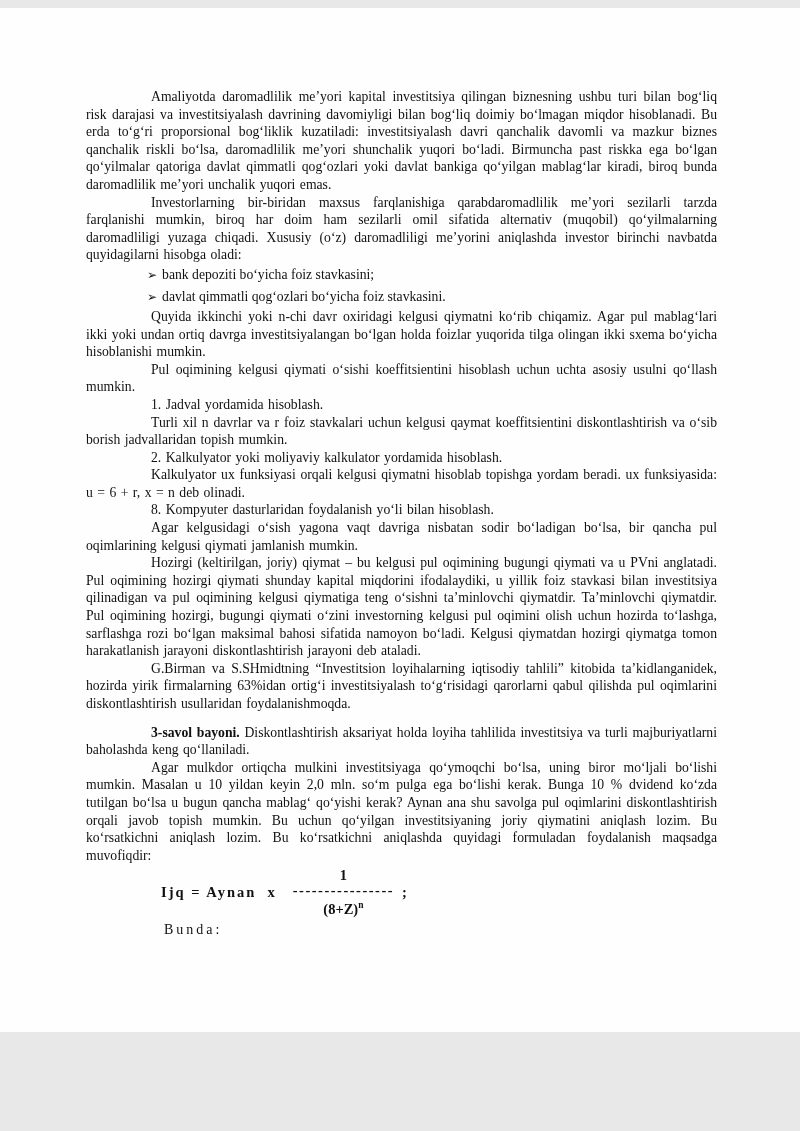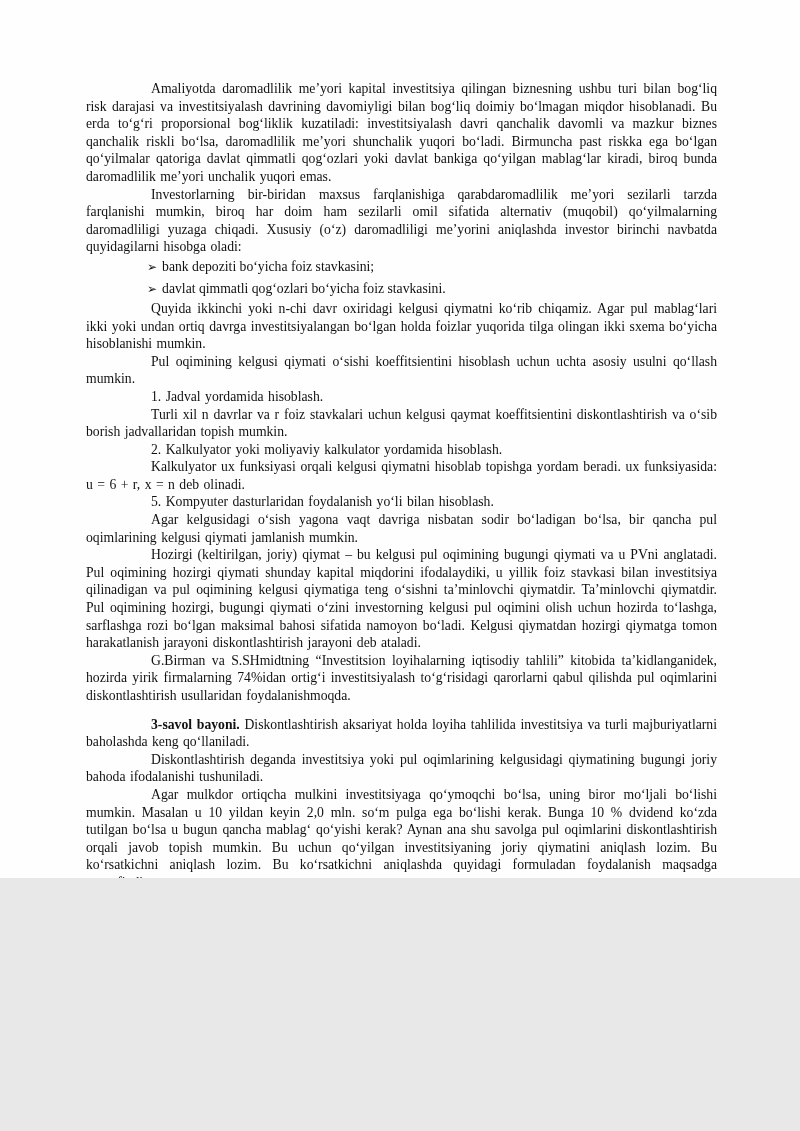--- a/index.html
+++ b/index.html
@@ -1,20 +1,20 @@
 <!DOCTYPE html>
 <html><head>
 <meta charset="utf-8">
 <style>
   html, body { margin: 0; padding: 0; background: #e8e8e8; }
   .page {
     position: relative;
     width: 800px;
-    height: 878px;
-    margin: 0 auto;
+    height: 1024px;
+    margin: 8px auto;
     background: #fefefe;
     font-family: "Liberation Serif", "DejaVu Serif", serif;
     color: #111111;
     overflow: hidden;
     box-sizing: border-box;
   }
   .content {
     position: absolute;
     left: 86px;
     top: 80px;
@@ -83,32 +83,31 @@
     <p class="para">Quyida ikkinchi yoki n-chi davr oxiridagi kelgusi qiymatni ko‘rib chiqamiz. Agar pul mablag‘lari ikki yoki undan ortiq davrga investitsiyalangan bo‘lgan holda foizlar yuqorida tilga olingan ikki sxema bo‘yicha hisoblanishi mumkin.</p>
 
     <p class="para">Pul oqimining kelgusi qiymati o‘sishi koeffitsientini hisoblash uchun uchta asosiy usulni qo‘llash mumkin.</p>
 
     <p class="para">1. Jadval yordamida hisoblash.</p>
     <p class="para">Turli xil n davrlar va r foiz stavkalari uchun kelgusi qaymat koeffitsientini diskontlashtirish va o‘sib borish jadvallaridan topish mumkin.</p>
 
     <p class="para">2. Kalkulyator yoki moliyaviy kalkulator yordamida hisoblash.</p>
     <p class="para">Kalkulyator ux funksiyasi orqali kelgusi qiymatni hisoblab topishga yordam beradi. ux funksiyasida: u = 6 + r, x = n deb olinadi.</p>
 
-    <p class="para">5. Kompyuter dasturlaridan foydalanish yo‘li bilan hisoblash.</p>
+    <p class="para">8. Kompyuter dasturlaridan foydalanish yo‘li bilan hisoblash.</p>
     <p class="para">Agar kelgusidagi o‘sish yagona vaqt davriga nisbatan sodir bo‘ladigan bo‘lsa, bir qancha pul oqimlarining kelgusi qiymati jamlanish mumkin.</p>
 
     <p class="para">Hozirgi (keltirilgan, joriy) qiymat – bu kelgusi pul oqimining bugungi qiymati va u PVni anglatadi. Pul oqimining hozirgi qiymati shunday kapital miqdorini ifodalaydiki, u yillik foiz stavkasi bilan investitsiya qilinadigan va pul oqimining kelgusi qiymatiga teng o‘sishni ta’minlovchi qiymatdir. Ta’minlovchi qiymatdir. Pul oqimining hozirgi, bugungi qiymati o‘zini investorning kelgusi pul oqimini olish uchun hozirda to‘lashga, sarflashga rozi bo‘lgan maksimal bahosi sifatida namoyon bo‘ladi. Kelgusi qiymatdan hozirgi qiymatga tomon harakatlanish jarayoni diskontlashtirish jarayoni deb ataladi.</p>
 
-    <p class="para">G.Birman va S.SHmidtning “Investitsion loyihalarning iqtisodiy tahlili” kitobida ta’kidlanganidek, hozirda yirik firmalarning 74%idan ortig‘i investitsiyalash to‘g‘risidagi qarorlarni qabul qilishda pul oqimlarini diskontlashtirish usullaridan foydalanishmoqda.</p>
+    <p class="para">G.Birman va S.SHmidtning “Investitsion loyihalarning iqtisodiy tahlili” kitobida ta’kidlanganidek, hozirda yirik firmalarning 63%idan ortig‘i investitsiyalash to‘g‘risidagi qarorlarni qabul qilishda pul oqimlarini diskontlashtirish usullaridan foydalanishmoqda.</p>
 
     <p class="para section-start">
       <span class="lead-bold">3-savol bayoni.</span><span> Diskontlashtirish aksariyat holda loyiha tahlilida investitsiya va turli majburiyatlarni baholashda keng qo‘llaniladi.</span>
     </p>
 
-    <p class="para">Diskontlashtirish deganda investitsiya yoki pul oqimlarining kelgusidagi qiymatining bugungi joriy bahoda ifodalanishi tushuniladi.</p>
 
     <p class="para">Agar mulkdor ortiqcha mulkini investitsiyaga qo‘ymoqchi bo‘lsa, uning biror mo‘ljali bo‘lishi mumkin. Masalan u 10 yildan keyin 2,0 mln. so‘m pulga ega bo‘lishi kerak. Bunga 10 % dvidend ko‘zda tutilgan bo‘lsa u bugun qancha mablag‘ qo‘yishi kerak? Aynan ana shu savolga pul oqimlarini diskontlashtirish orqali javob topish mumkin. Bu uchun qo‘yilgan investitsiyaning joriy qiymatini aniqlash lozim. Bu ko‘rsatkichni aniqlash lozim. Bu ko‘rsatkichni aniqlashda quyidagi formuladan foydalanish maqsadga muvofiqdir:</p>
 
     <div class="formula">
       <span class="f-lhs">Ijq = Aynan  x</span>
       <span class="f-frac">
         <span class="f-num">1</span>
         <span class="f-dash">----------------</span>
         <span class="f-den"><span>(8+Z)</span><sup>n</sup></span>
       </span>

